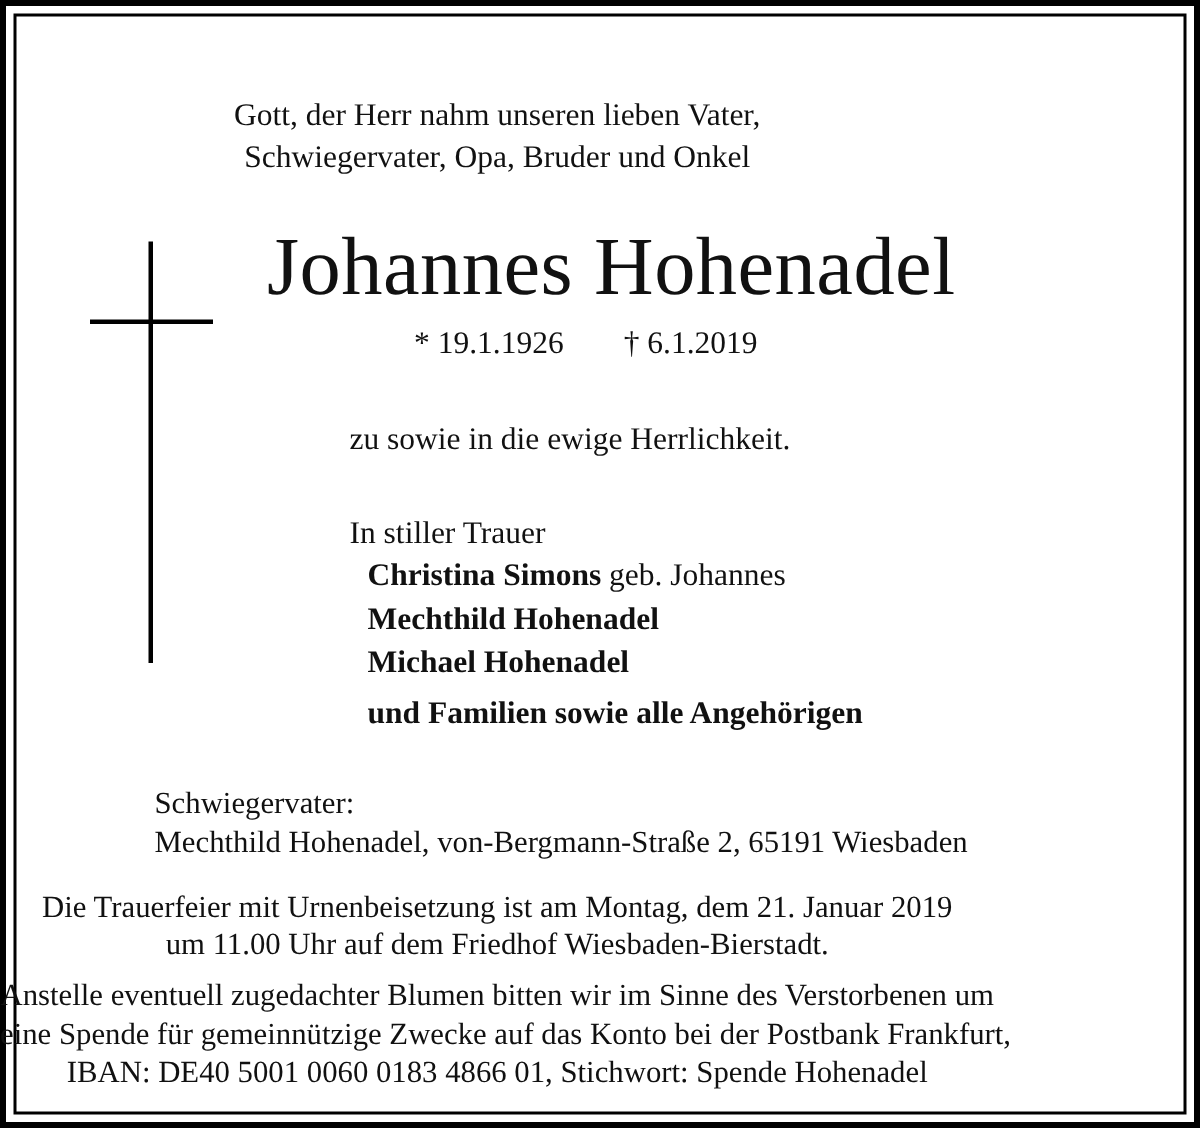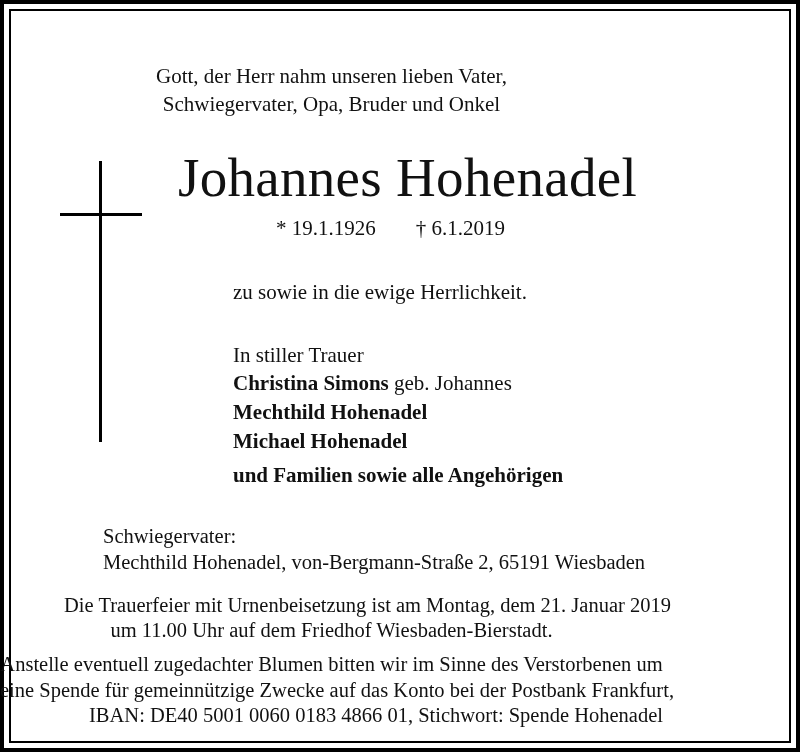--- a/index.html
+++ b/index.html
@@ -10,21 +10,21 @@
     }
     .inner-frame {
       position: absolute; left: 9px; top: 9px; right: 9px; bottom: 9px;
       box-sizing: border-box; border: 2px solid #000; background: #fff;
     }
     .serif { font-family: "Liberation Serif", "DejaVu Serif", serif; color: #111; }
     .line { position: absolute; white-space: nowrap; }
     .center { left: 0; width: 663px; text-align: center; }
     .t20 { font-size: 20.5px; line-height: 26px; }
     .t21 { font-size: 21px; line-height: 26px; }
-    .bold { font-weight: bold; }
+    .bold { font-weight: bold; margin-left: 12px; }
     .name { font-size: 55px; font-weight: normal; line-height: 52px; letter-spacing: 0.3px; }
     .cross-v { position: absolute; left: 99px; top: 161px; width: 3px; height: 281px; background: #000; }
     .cross-h { position: absolute; left: 60px; top: 213px; width: 82px; height: 3px; background: #000; }
     .dates .gap { display: inline-block; width: 40px; }
   </style>
 </head>
 <body>
 
 <div class="outer-frame"></div>
 <div class="inner-frame"></div>
@@ -51,19 +51,19 @@
   <div class="line t21" style="top:370px; left:233px;">
     <span class="bold">Christina Simons</span><span> geb. Johannes</span>
   </div>
   <div class="line t21 bold" style="top:399px; left:233px;">Mechthild Hohenadel</div>
   <div class="line t21 bold" style="top:428px; left:233px;">Michael Hohenadel</div>
   <div class="line t21 bold" style="top:462px; left:233px;">und Familien sowie alle Angehörigen</div>
 
   <div class="line t20" style="top:523px; left:103px;">Schwiegervater:</div>
   <div class="line t20" style="top:549px; left:103px;">Mechthild Hohenadel, von-Bergmann-Straße 2, 65191 Wiesbaden</div>
 
-  <div class="line center t20" style="top:592px;margin-left:36px;">Die Trauerfeier mit Urnenbeisetzung ist am Montag, dem 21. Januar 2019</div>
+  <div class="line center t20" style="top:592px;">Die Trauerfeier mit Urnenbeisetzung ist am Montag, dem 21. Januar 2019</div>
   <div class="line center t20" style="top:617px;">um 11.00 Uhr auf dem Friedhof Wiesbaden-Bierstadt.</div>
 
   <div class="line center t20" style="top:651px;">Anstelle eventuell zugedachter Blumen bitten wir im Sinne des Verstorbenen um</div>
   <div class="line center t20" style="top:677px;">eine Spende für gemeinnützige Zwecke auf das Konto bei der Postbank Frankfurt,</div>
-  <div class="line center t20" style="top:702px;text-align:right;">IBAN: DE40 5001 0060 0183 4866 01, Stichwort: Spende Hohenadel</div>
+  <div class="line center t20" style="top:702px;">IBAN: DE40 5001 0060 0183 4866 01, Stichwort: Spende Hohenadel</div>
 </div>
 
 </body></html>

